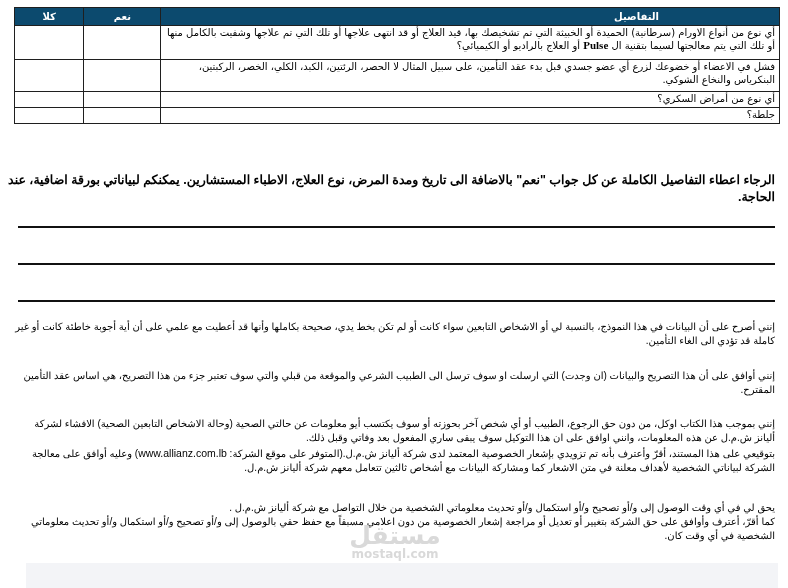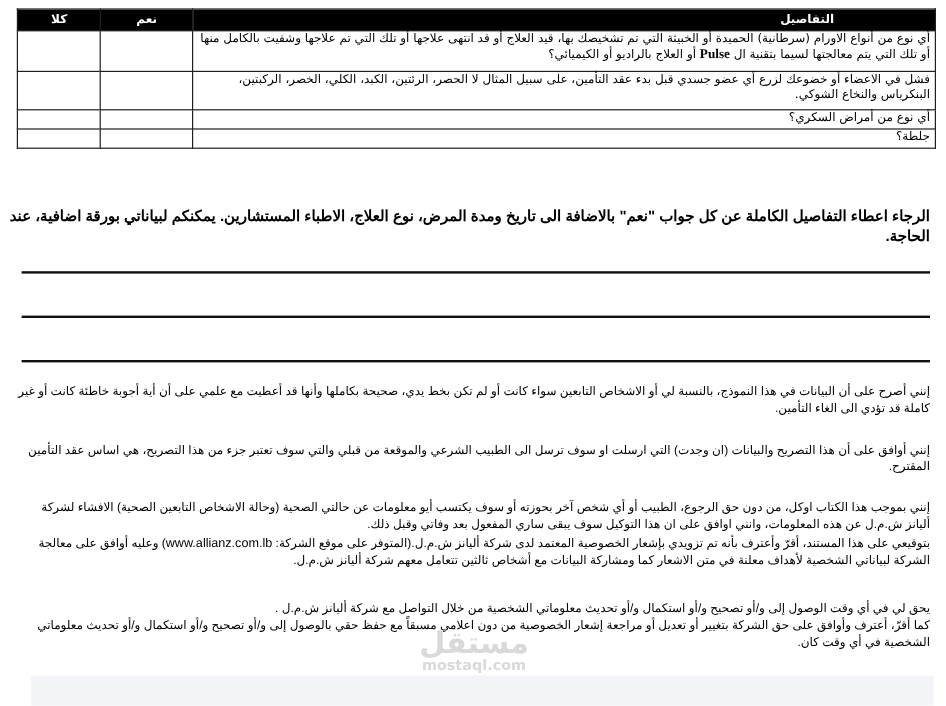--- a/index.html
+++ b/index.html
@@ -8,25 +8,25 @@
       font-family: "DejaVu Sans", sans-serif; color: #000; position: relative;
     }
     .page { position: absolute; left: 0; top: 0; width: 788px; height: 588px; direction: rtl; }
 
     
     .qtable {
       position: absolute; left: 14px; top: 7px; width: 766px;
       border-collapse: collapse; direction: rtl; table-layout: fixed;
     }
     .qtable th {
-      background: #000000; color: #fff; font-size: 10px; font-weight: bold;
+      background: #0c4a6e; color: #fff; font-size: 10px; font-weight: bold;
       height: 17px; padding: 0; text-align: center; border: 1px solid #1f1f1f;
     }
     .qtable th.details-h { text-align: right; padding-right: 0; }
-    .qtable th.details-h span { display: inline-block; margin-right: 84px; }
+    .qtable th.details-h span { display: inline-block; margin-right: 120px; }
     .qtable td {
       border: 1px solid #1f1f1f; padding: 0 4px 0 2px; font-size: 10px;
       line-height: 13px; vertical-align: top; text-align: right;
     }
     .qtable td.chk { padding: 0; }
     .col-details { width: 606px; }
     .col-yes { width: 75px; }
     .col-no { width: 68px; }
     .r1 td { height: 34px; }
     .r2 td { height: 33px; }

